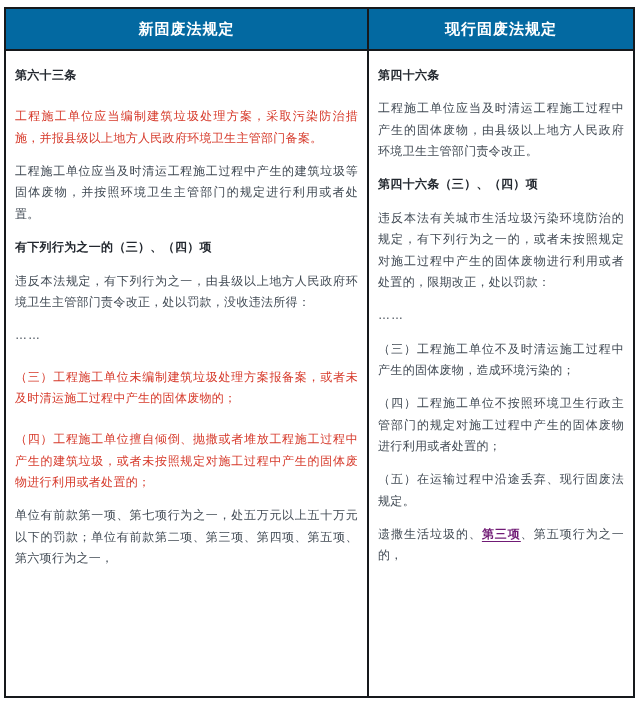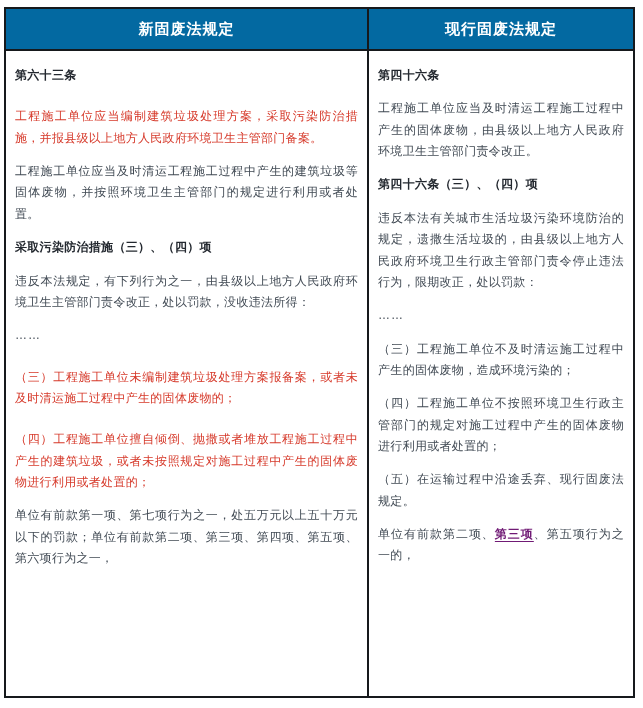--- a/index.html
+++ b/index.html
@@ -98,33 +98,33 @@
   <div class="tbl">
     <div class="hdr-row">
       <div class="hdr cell-left">新固废法规定</div>
       <div class="hdr cell-right">现行固废法规定</div>
     </div>
     <div class="body-row">
       <div class="col cell-left" id="col0">
           <p class="block heading"><span>第六十三条</span></p>
           <p class="block red"><span>工程施工单位应当编制建筑垃圾处理方案，采取污染防治措施，并报县级以上地方人民政府环境卫生主管部门备案。</span></p>
           <p class="block normal"><span>工程施工单位应当及时清运工程施工过程中产生的建筑垃圾等固体废物，并按照环境卫生主管部门的规定进行利用或者处置。</span></p>
-          <p class="block heading"><span>采取污染防治措施（三）、（四）项</span></p>
+          <p class="block heading"><span>有下列行为之一的（三）、（四）项</span></p>
           <p class="block normal"><span>违反本法规定，有下列行为之一，由县级以上地方人民政府环境卫生主管部门责令改正，处以罚款，没收违法所得：</span></p>
           <p class="block ellipsis"><span>……</span></p>
           <p class="block red"><span>（三）工程施工单位未编制建筑垃圾处理方案报备案，或者未及时清运施工过程中产生的固体废物的；</span></p>
           <p class="block red"><span>（四）工程施工单位擅自倾倒、抛撒或者堆放工程施工过程中产生的建筑垃圾，或者未按照规定对施工过程中产生的固体废物进行利用或者处置的；</span></p>
           <p class="block normal"><span>单位有前款第一项、第七项行为之一，处五万元以上五十万元以下的罚款；单位有前款第二项、第三项、第四项、第五项、第六项行为之一，</span></p>
         </div>
       <div class="col cell-right" id="col1">
           <p class="block heading"><span>第四十六条</span></p>
           <p class="block normal"><span>工程施工单位应当及时清运工程施工过程中产生的固体废物，由县级以上地方人民政府环境卫生主管部门责令改正。</span></p>
           <p class="block heading"><span>第四十六条（三）、（四）项</span></p>
-          <p class="block normal"><span>违反本法有关城市生活垃圾污染环境防治的规定，遗撒生活垃圾的，由县级以上地方人民政府环境卫生行政主管部门责令停止违法行为，限期改正，处以罚款：</span></p>
+          <p class="block normal"><span>违反本法有关城市生活垃圾污染环境防治的规定，有下列行为之一的，或者未按照规定对施工过程中产生的固体废物进行利用或者处置的，限期改正，处以罚款：</span></p>
           <p class="block ellipsis"><span>……</span></p>
           <p class="block normal"><span>（三）工程施工单位不及时清运施工过程中产生的固体废物，造成环境污染的；</span></p>
           <p class="block normal"><span>（四）工程施工单位不按照环境卫生行政主管部门的规定对施工过程中产生的固体废物进行利用或者处置的；</span></p>
           <p class="block normal"><span>（五）在运输过程中沿途丢弃、现行固废法规定。</span></p>
-          <p class="block normal"><span>单位有前款第二项、</span><span class="run-red run-underline">第三项</span><span>、第五项行为之一的，</span></p>
+          <p class="block normal"><span>遗撒生活垃圾的、</span><span class="run-red run-underline">第三项</span><span>、第五项行为之一的，</span></p>
         </div>
     </div>
   </div>
 </div>
 
 </body></html>

